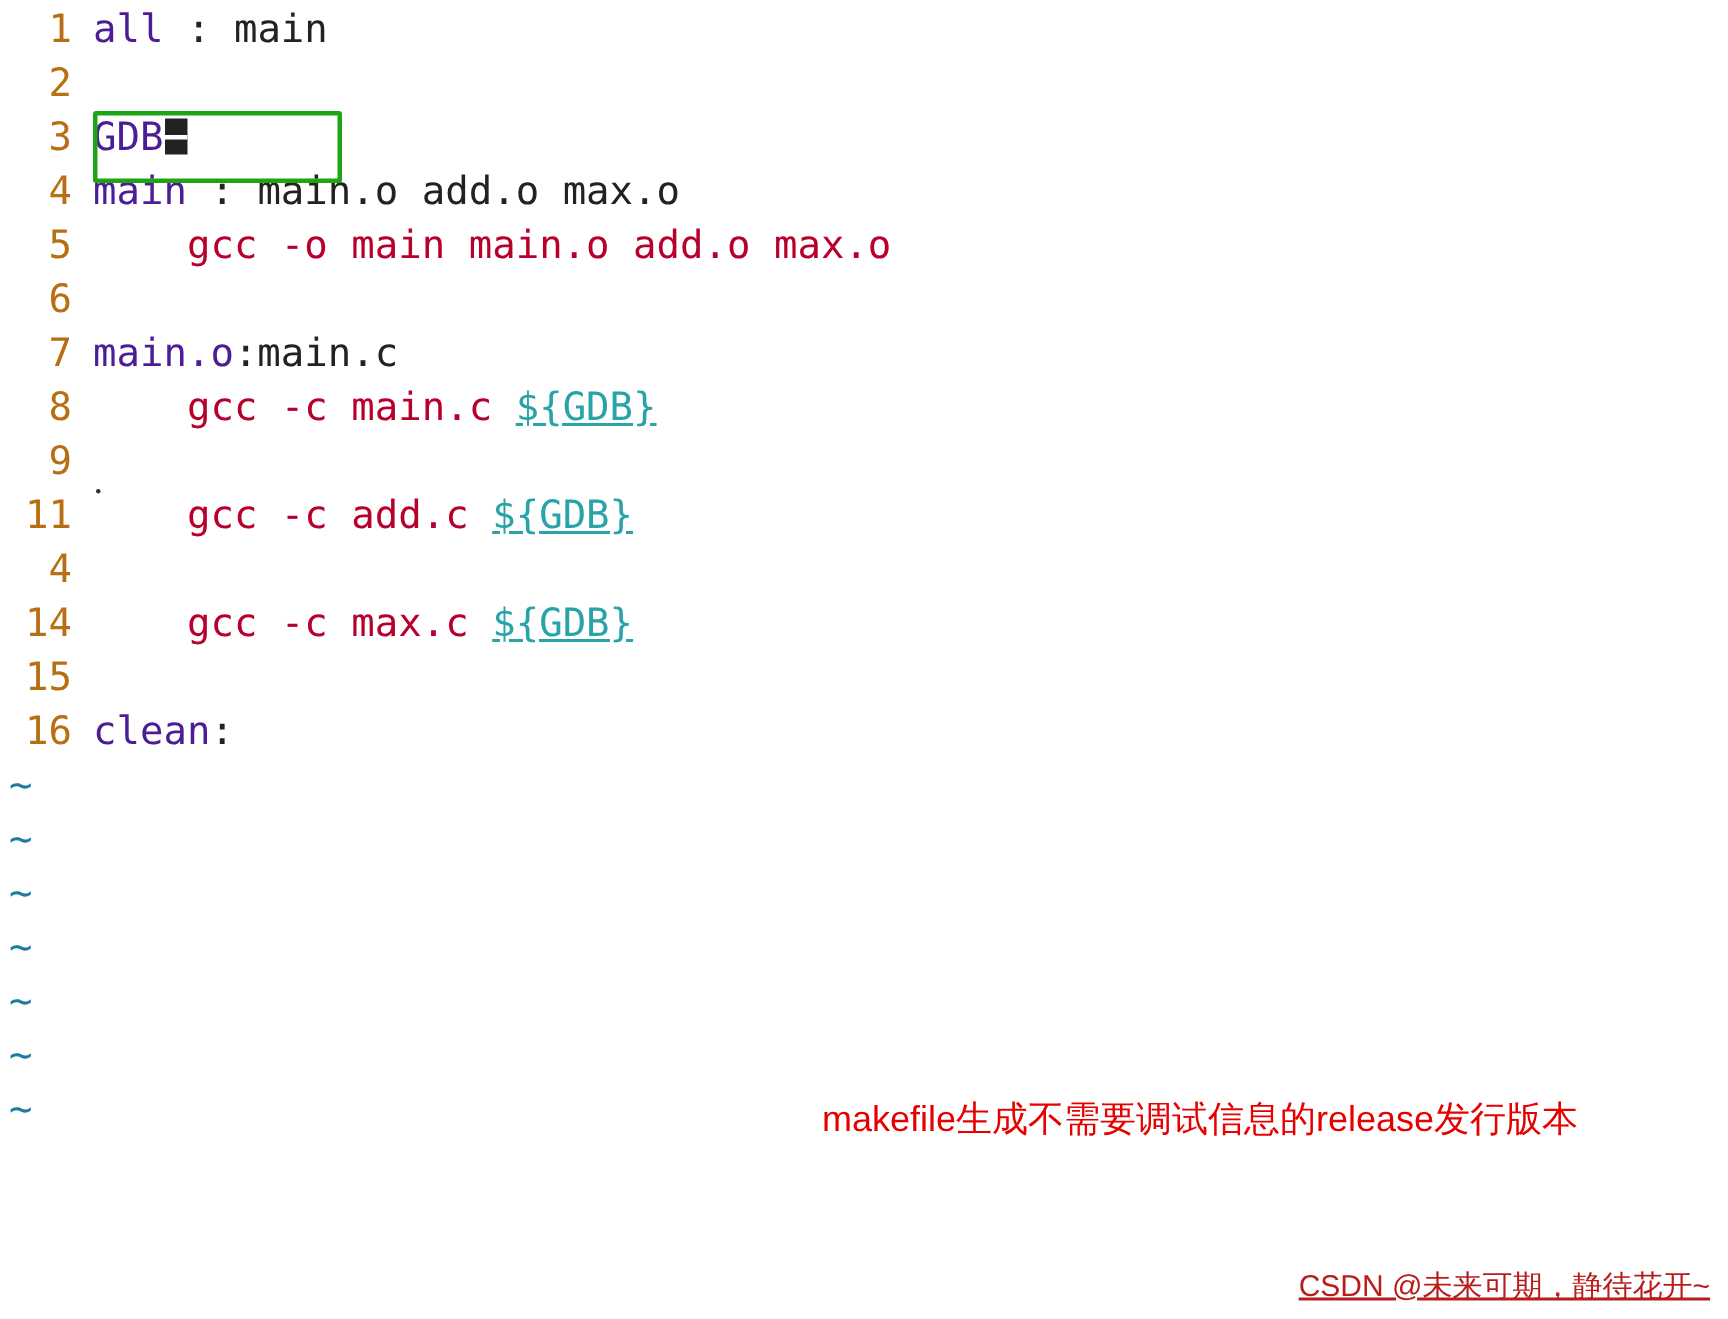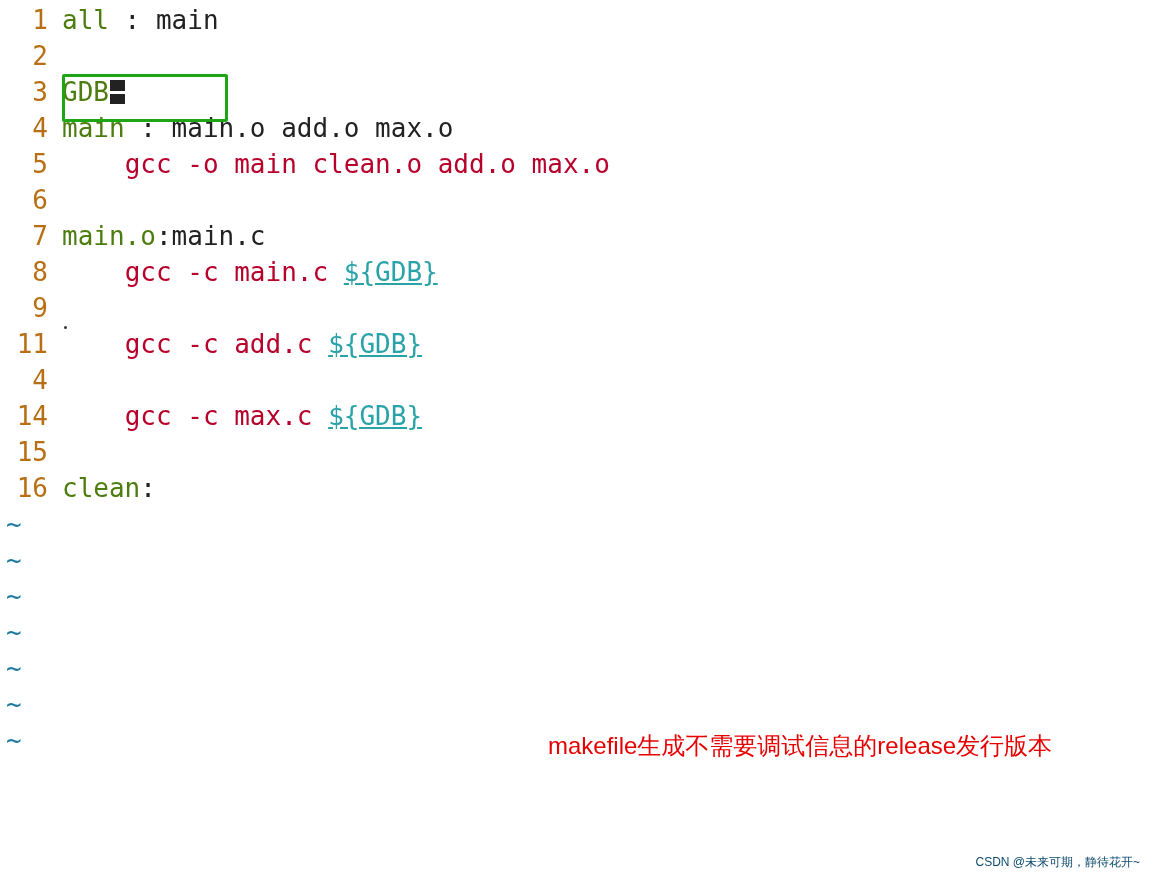--- a/index.html
+++ b/index.html
@@ -30,21 +30,21 @@
     padding-right: 14px;
     color: #b86f13;
     flex: 0 0 auto;
     user-select: none;
   }
   .code {
     flex: 1 1 auto;
     color: #222;
   }
   
-  .teal { color: #4d7c0f; }
+  .teal { color: #4c1d95; }
   .black { color: #222; }
   .crimson { color: #b8002c; }
   .cyan2 { color: #2aa3a8; text-decoration: underline; }
   .tilde {
     color: #1f7aa0;
     padding-left: 6px;
     line-height: 36px;
     height: 36px;
   }
   
@@ -82,23 +82,24 @@
     top: 730px;
     color: #e60000;
     font-family: "Microsoft YaHei", "PingFang SC", sans-serif;
     font-size: 24px;
     text-align: right;
   }
   .watermark {
     position: absolute;
     right: 12px;
     bottom: 8px;
-    color: #0c4a6e;
+    color: #b91c1c;
     font-family: "Microsoft YaHei", "PingFang SC", sans-serif;
-    font-size: 12px;
+    font-size: 20px;
+    text-decoration: underline;
   }
   .tiny-dot {
     position: absolute;
     left: 64px;
     top: 326px;
     width: 3px;
     height: 3px;
     background: #333;
     border-radius: 50%;
   }
@@ -125,21 +126,21 @@
     <span class="code"><span class="teal">GDB</span><span class="cursor-block"></span></span>
   </div>
 
   <div class="line">
     <span class="ln">4</span>
     <span class="code"><span class="teal">main</span><span class="black"> : </span><span class="black">main.o add.o max.o</span></span>
   </div>
 
   <div class="line">
     <span class="ln">5</span>
-    <span class="code"><span>    </span><span class="crimson">gcc -o main clean.o add.o max.o</span></span>
+    <span class="code"><span>    </span><span class="crimson">gcc -o main main.o add.o max.o</span></span>
   </div>
 
   <div class="line">
     <span class="ln">6</span>
     <span class="code"></span>
   </div>
 
   <div class="line">
     <span class="ln">7</span>
     <span class="code"><span class="teal">main.o</span><span class="black">:</span><span class="black">main.c</span></span>

